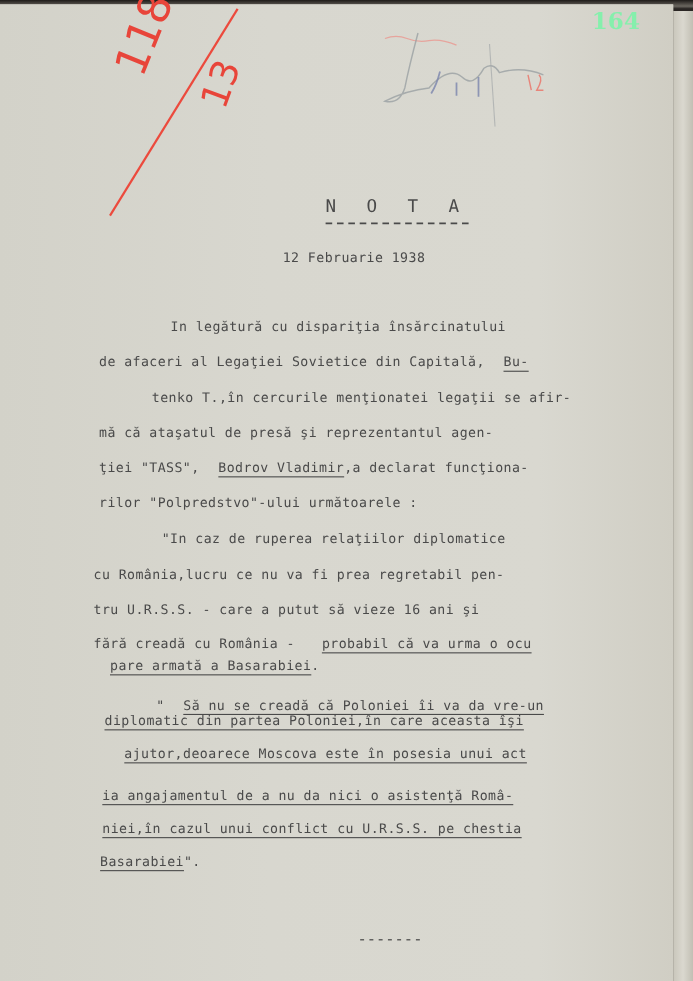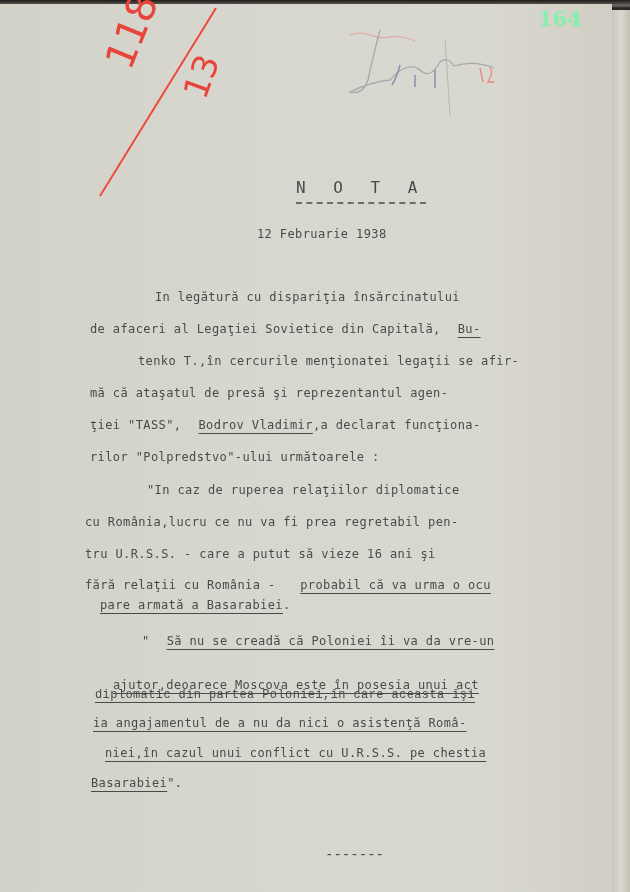--- a/index.html
+++ b/index.html
@@ -74,23 +74,23 @@
 <div id="body-lines">
     <div class="tw line" style="left: 155px; top: 290px;"><span>In legătură cu dispariţia însărcinatului</span></div>
     <div class="tw line" style="left: 90px; top: 322px;"><span>de afaceri al Legaţiei Sovietice din Capitală,</span><span class="u">Bu-</span></div>
     <div class="tw line" style="left: 90px; top: 354px; margin-left: 48px;"><span>tenko T.</span><span>,în cercurile menţionatei legaţii se afir-</span></div>
     <div class="tw line" style="left: 90px; top: 386px;"><span>mă că ataşatul de presă şi reprezentantul agen-</span></div>
     <div class="tw line" style="left: 90px; top: 418px;"><span>ţiei "TASS",</span><span class="u">Bodrov Vladimir</span><span>,a declarat funcţiona-</span></div>
     <div class="tw line" style="left: 90px; top: 450px;"><span>rilor "Polpredstvo"-ului următoarele :</span></div>
     <div class="tw line" style="left: 147px; top: 483px;"><span>"In caz de ruperea relaţiilor diplomatice</span></div>
     <div class="tw line" style="left: 85px; top: 515px;"><span>cu România,lucru ce nu va fi prea regretabil pen-</span></div>
     <div class="tw line" style="left: 85px; top: 547px;"><span>tru U.R.S.S. - care a putut să vieze 16 ani şi</span></div>
-    <div class="tw line" style="left: 85px; top: 578px;"><span>fără relaţii cu România - </span><span class="u">probabil că va urma o ocu</span></div>
+    <div class="tw line" style="left: 85px; top: 578px;"><span>fără creadă cu România - </span><span class="u">probabil că va urma o ocu</span></div>
     <div class="tw line" style="left: 83px; top: 598px;"><span class="u">pare armată a Basarabiei</span><span>.</span></div>
     <div class="tw line" style="left: 142px; top: 634px;"><span>"</span><span class="u">Să nu se creadă că Poloniei îi va da vre-un</span></div>
     <div class="tw line" style="left: 96px; top: 660px; margin-top: 18px;"><span class="u">ajutor,deoarece Moscova este în posesia unui act</span></div>
-    <div class="tw line" style="left: 78px; top: 688px; font-family: Liberation Mono, monospace;"><span class="u">diplomatic din partea Poloniei,în care aceasta îşi</span></div>
+    <div class="tw line" style="left: 78px; top: 648px;"><span class="u">diplomatic din partea Poloniei,în care aceasta îşi</span></div>
     <div class="tw line" style="left: 76px; top: 716px;"><span class="u">ia angajamentul de a nu da nici o asistenţă Româ-</span></div>
-    <div class="tw line" style="left: 76px; top: 746px; margin-left: 12px;"><span class="u">niei,în cazul unui conflict cu U.R.S.S. pe chestia</span></div>
+    <div class="tw line" style="left: 76px; top: 746px;"><span class="u">niei,în cazul unui conflict cu U.R.S.S. pe chestia</span></div>
     <div class="tw line" style="left: 74px; top: 776px;"><span class="u">Basarabiei</span><span>".</span></div>
   </div>
 
 <div class="tw endmark">-------</div>
 
 </body></html>

